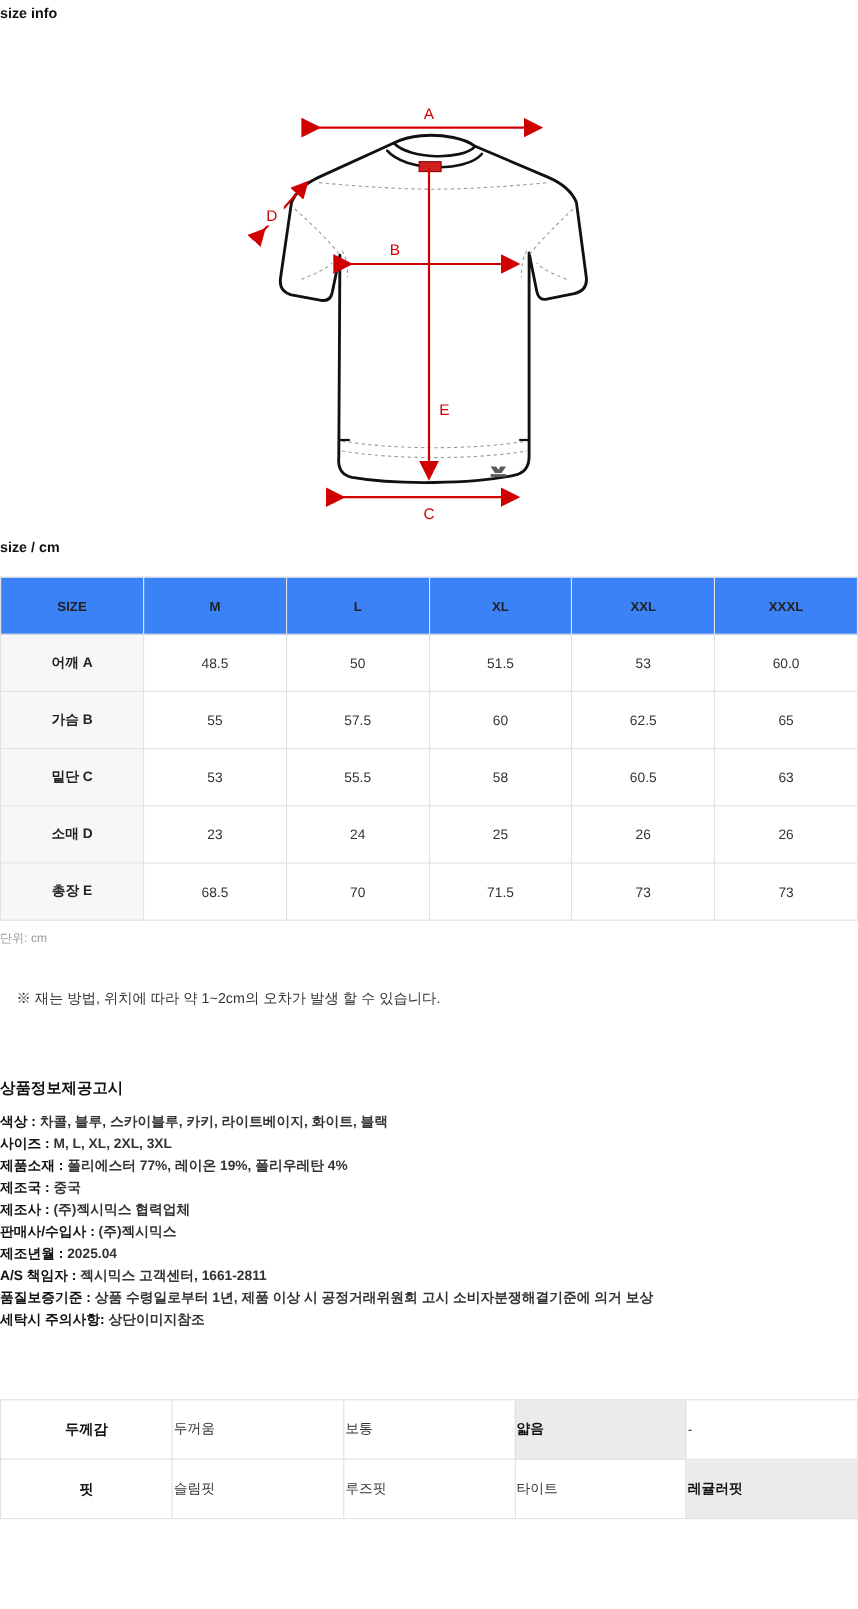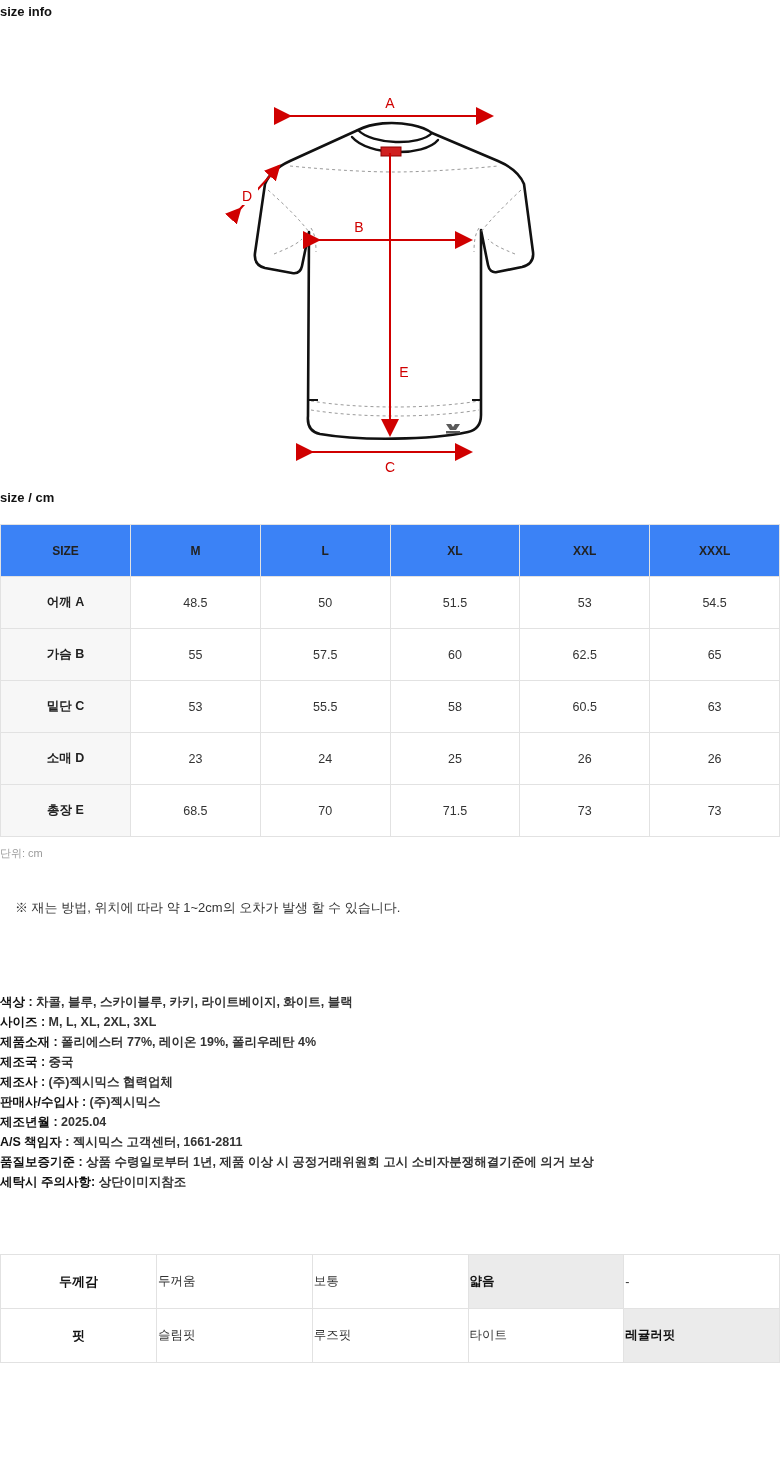--- a/index.html
+++ b/index.html
@@ -276,21 +276,21 @@
         <th>XXXL</th>
       </tr>
     </thead>
     <tbody>
       <tr>
         <th>어깨 A</th>
         <td>48.5</td>
         <td>50</td>
         <td>51.5</td>
         <td>53</td>
-        <td>54.5</td>
+        <td>60.0</td>
       </tr>
       <tr>
         <th>가슴 B</th>
         <td>55</td>
         <td>57.5</td>
         <td>60</td>
         <td>62.5</td>
         <td>65</td>
       </tr>
       <tr>
@@ -320,20 +320,21 @@
     </tbody>
   </table>
 
   <p class="unit-note">단위: cm</p>
 
   <div style="height:24px"></div>
   <p class="tolerance-note">※ 재는 방법, 위치에 따라 약 1~2cm의 오차가 발생 할 수 있습니다.</p>
 
   <div class="sec-gap-a" style="height:48px"></div>
 
+  <h3 class="h-notice">상품정보제공고시</h3>
   <div style="height:12px"></div>
 
   <ul class="spec-list">
     <li>
       <span class="k">색상</span><span class="k"> : </span><span class="v">차콜, 블루, 스카이블루, 카키, 라이트베이지, 화이트, 블랙</span>
     </li>
     <li>
       <span class="k">사이즈</span><span class="k"> : </span><span class="v">M, L, XL, 2XL, 3XL</span>
     </li>
     <li>

